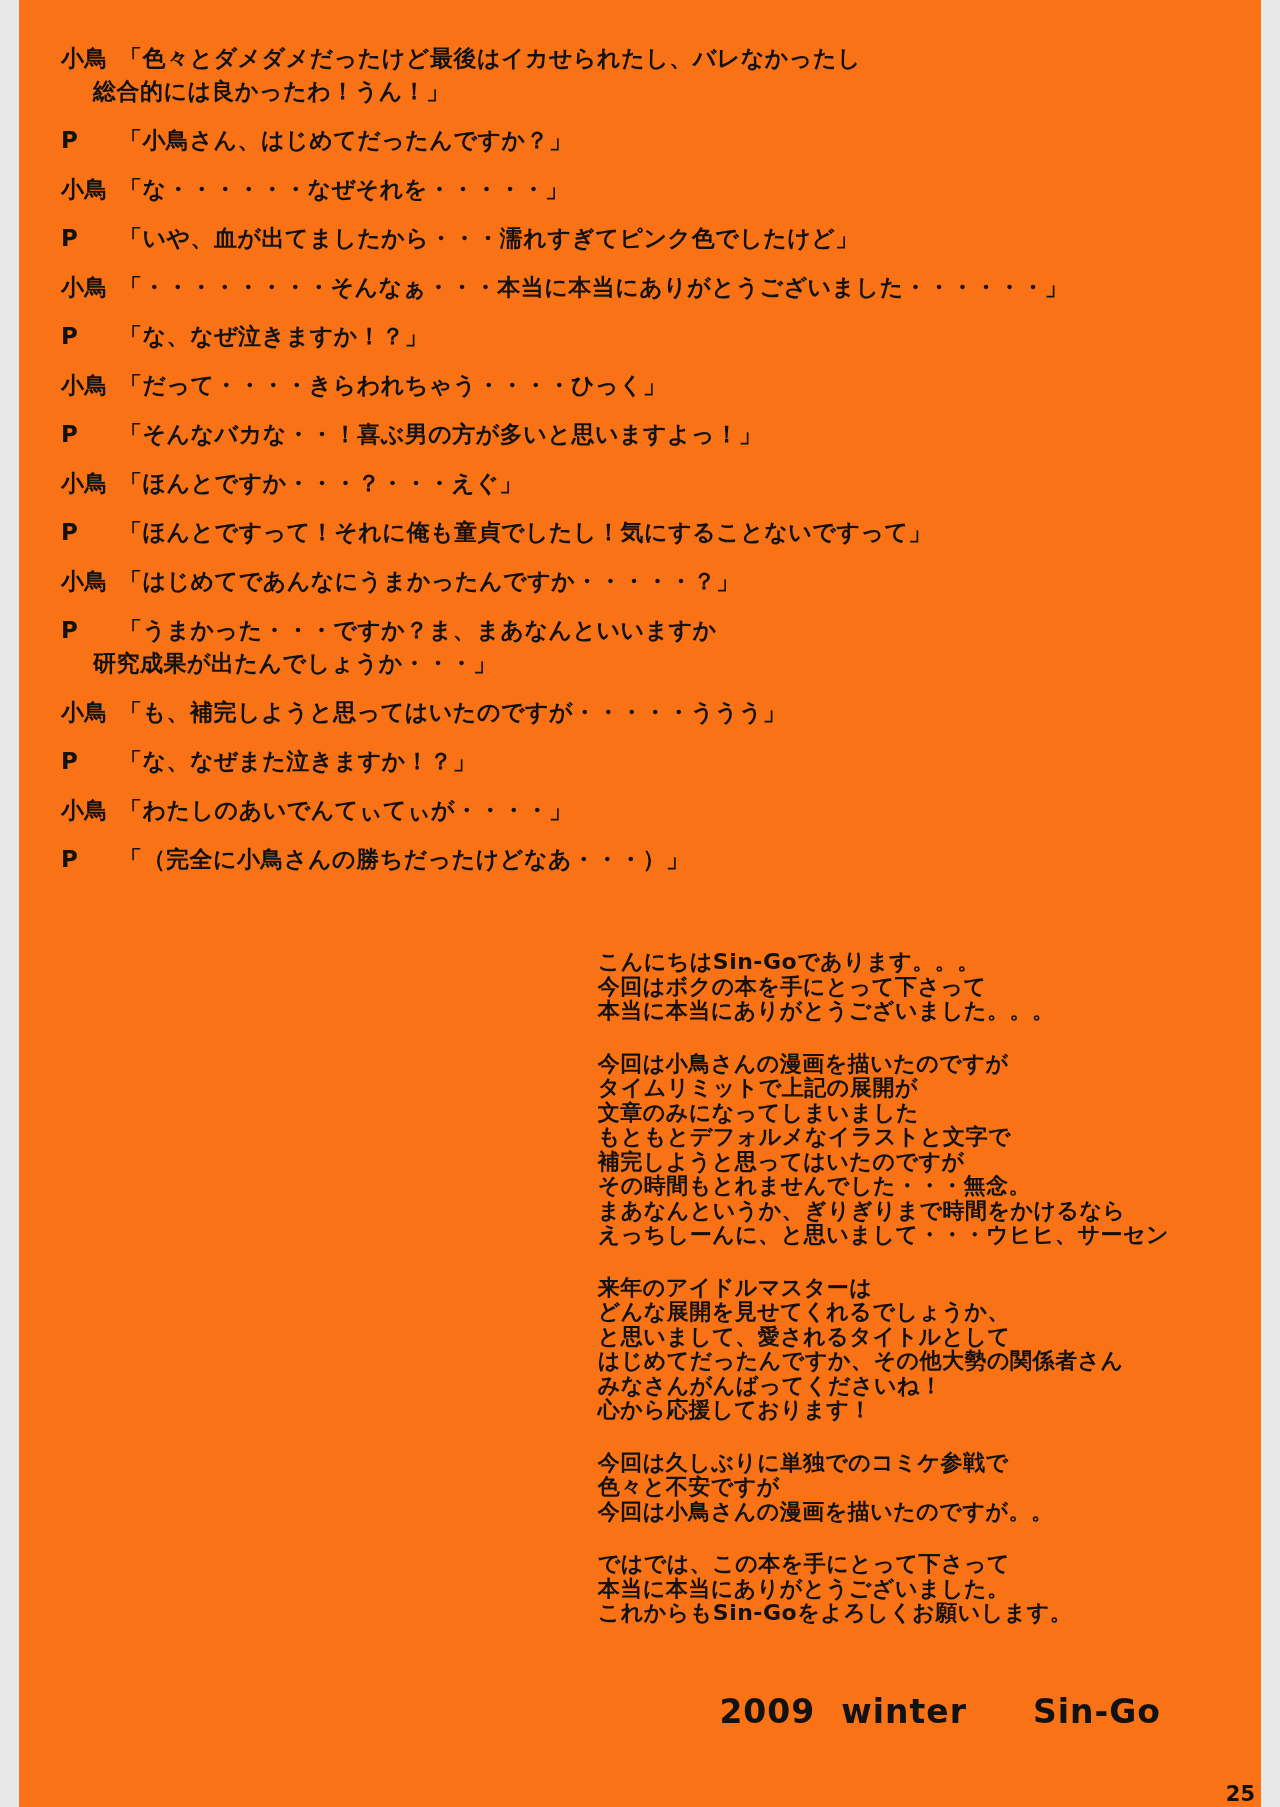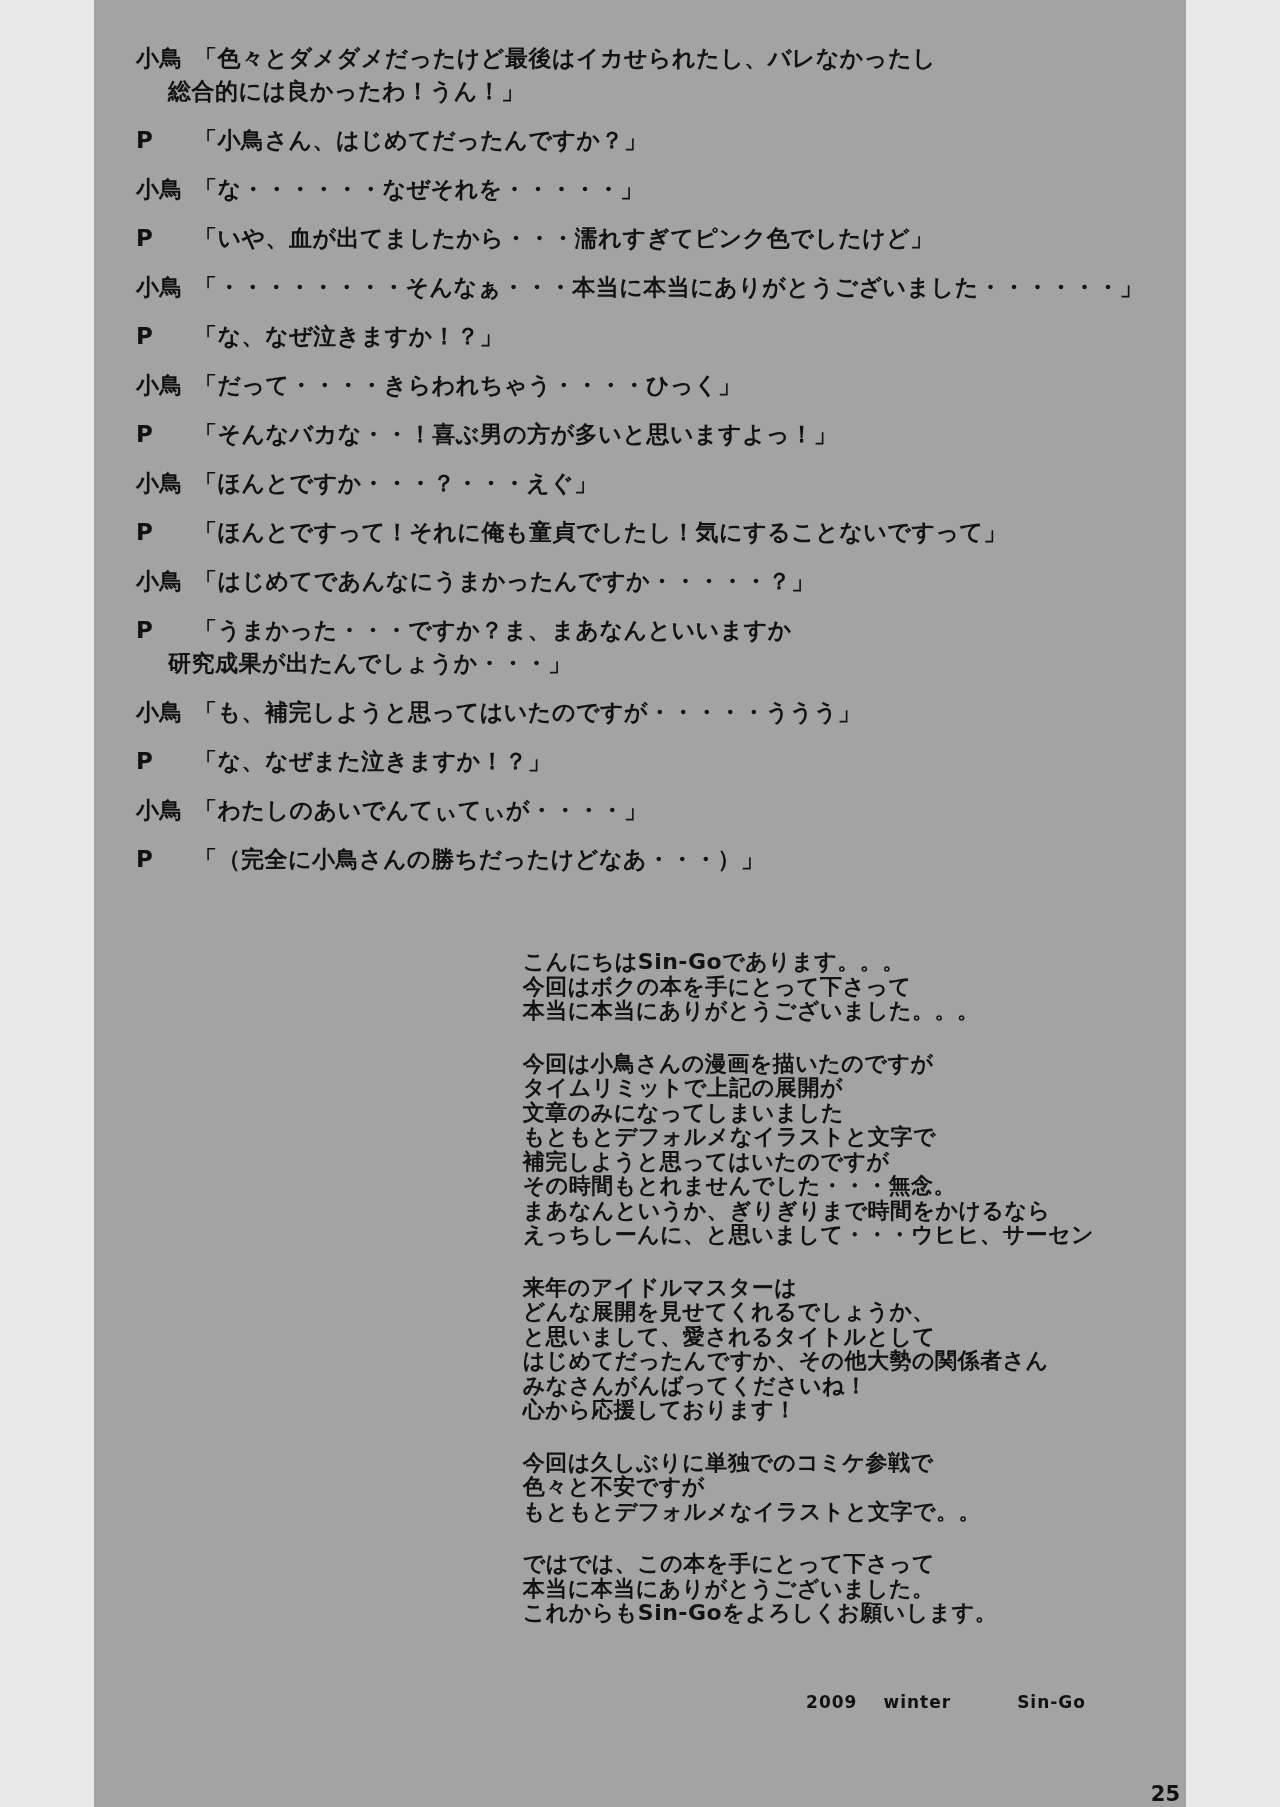--- a/index.html
+++ b/index.html
@@ -1,21 +1,21 @@
 <!DOCTYPE html>
 <html><head>
 <meta charset="utf-8">
 <style>
   html,body{margin:0;padding:0;}
   body{background:#e8e8e8;}
   .page{
     position:relative;
-    width:1092px;height:1807px;
+    width:1242px;height:1807px;
     margin:0 auto;
-    background:#a3a3a3;
+    background:#f97316;
     color:#121212;
     font-family:"DejaVu Sans",sans-serif;
     font-weight:bold;
     overflow:hidden;
   }
   
   .dialogue{
     position:absolute;
     left:42px;top:42px;
     width:1000px;
@@ -45,21 +45,21 @@
     white-space:nowrap;
   }
   .para{ margin:0 0 28px 0; }
   
   .footer{
     position:absolute;
     top:1692px;
     right:100px;
     display:flex;
     align-items:baseline;
-    font-size:17px;
+    font-size:33px;
     letter-spacing:1px;
   }
   .footer .sep1{ width:26px; }
   .footer .sep2{ width:66px; }
   .pagenum{
     position:absolute;
     right:6px;
     top:1782px;
     font-size:21px;
   }
@@ -190,21 +190,21 @@
         <div>来年のアイドルマスターは</div>
         <div>どんな展開を見せてくれるでしょうか、</div>
         <div>と思いまして、愛されるタイトルとして</div>
         <div>はじめてだったんですか、その他大勢の関係者さん</div>
         <div>みなさんがんばってくださいね！</div>
         <div>心から応援しております！</div>
       </div>
       <div class="para">
         <div>今回は久しぶりに単独でのコミケ参戦で</div>
         <div>色々と不安ですが</div>
-        <div>もともとデフォルメなイラストと文字で。。</div>
+        <div>今回は小鳥さんの漫画を描いたのですが。。</div>
       </div>
       <div class="para">
         <div>ではでは、この本を手にとって下さって</div>
         <div>本当に本当にありがとうございました。</div>
         <div>これからもSin-Goをよろしくお願いします。</div>
       </div>
     </div>
 
   <div class="footer">
     <span>2009</span>

